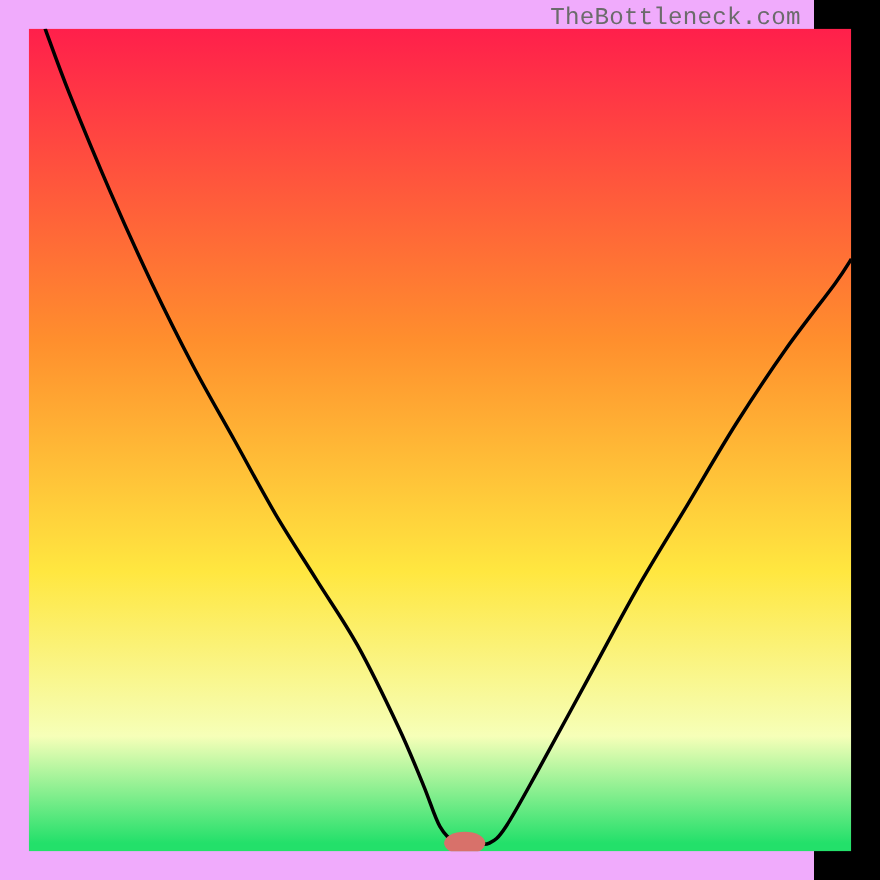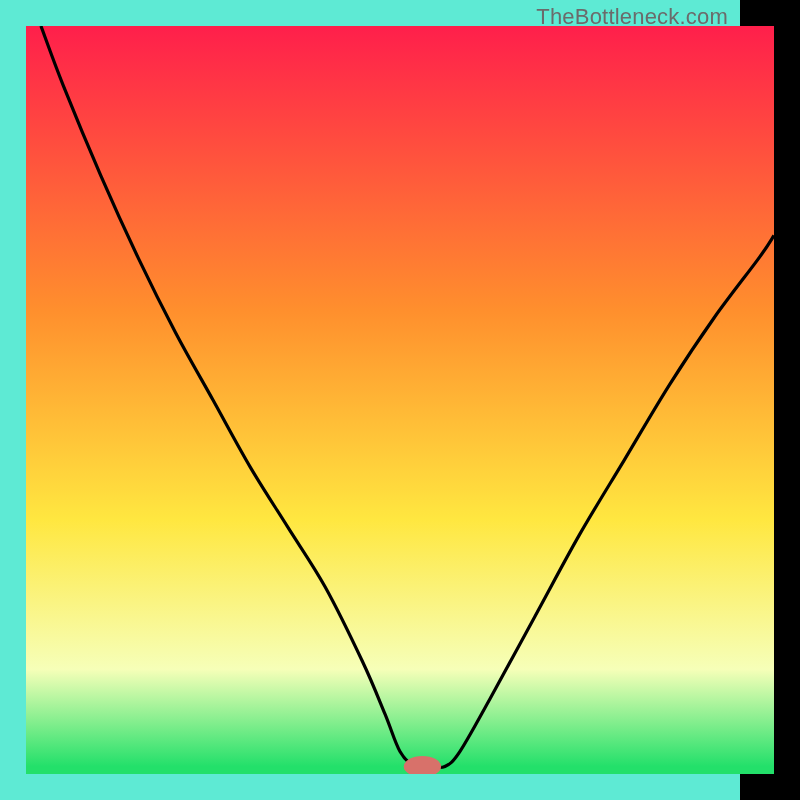--- a/index.html
+++ b/index.html
@@ -8,21 +8,22 @@
     width: 800px;
     height: 800px;
     background: #000;
     overflow: hidden;
     font-family: Arial, Helvetica, sans-serif;
   }
   .stage {
     position: relative;
     width: 740px;
     height: 800px;
-    background: #5eead4;
+    background: #f0abfc;
+    font-family: Liberation Mono, monospace;
   }
   .plot {
     position: absolute;
     left: 26px;
     top: 26px;
     width: 748px;
     height: 748px;
     overflow: hidden;
   }
   .watermark {

